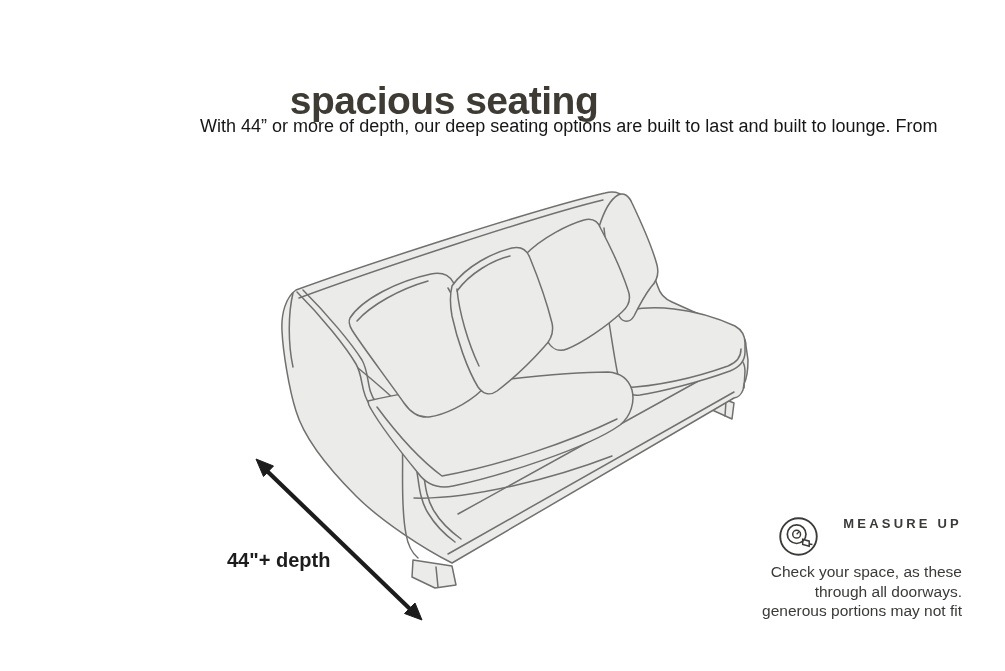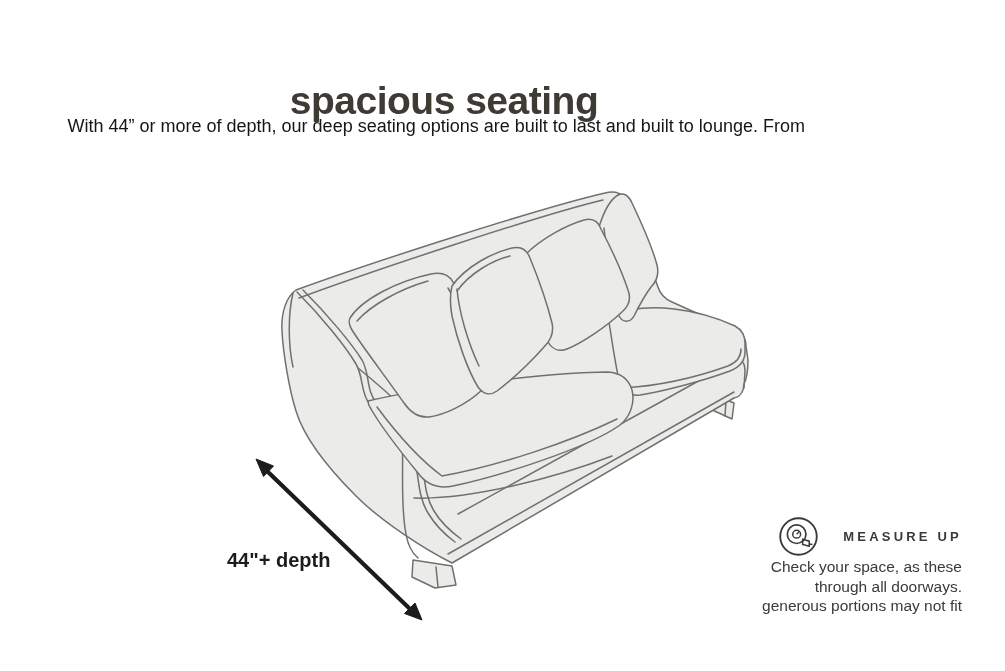--- a/index.html
+++ b/index.html
@@ -7,40 +7,40 @@
     width:1005px;height:671px;position:relative;overflow:hidden;
     font-family:"Liberation Sans",sans-serif;
   }
   .page-title{
     position:absolute;top:52px;left:0;width:888px;
     text-align:center;font-size:39px;line-height:46px;font-weight:bold;
     color:#3e3b34;letter-spacing:-0.5px;
   }
   .page-desc{
     position:absolute;top:112px;left:50%;transform:translateX(-50%);
-    width:870px;text-align:left;font-size:18px;line-height:28px;color:#161616;
+    width:870px;text-align:right;font-size:18px;line-height:28px;color:#161616;
   }
   .page-desc div{white-space:nowrap;}
   .sofa-svg{position:absolute;left:0;top:0;}
   .sofa-svg text{
     font-family:"Liberation Sans",sans-serif;font-weight:bold;
     font-size:20px;fill:#1c1c1c;
   }
   .measure{
     position:absolute;top:516px;right:43px;width:218px;
     color:#3a3a38;
   }
   .measure-head{
-    display:flex;align-items:center;justify-content:flex-end;gap:24px;
+    display:flex;align-items:flex-start;justify-content:flex-end;gap:24px;
   }
   .measure-title{
     font-size:13px;font-weight:bold;letter-spacing:3.2px;white-space:nowrap;
   }
   .measure-note{
-    text-align:right;font-size:15.5px;line-height:19.5px;
+    margin-top:5px;text-align:right;font-size:15.5px;line-height:19.5px;
   }
 </style>
 </head>
 <body>
 
 <h1 class="page-title">spacious seating</h1>
 
 <div class="page-desc">
   <div>With 44” or more of depth, our deep seating options are built to last and built to lounge. From</div>
 </div>

